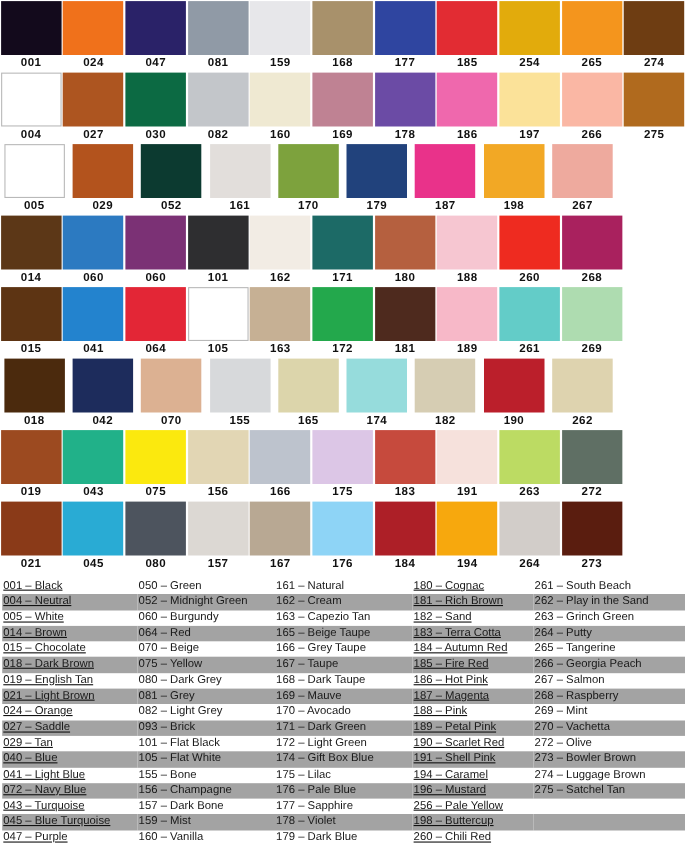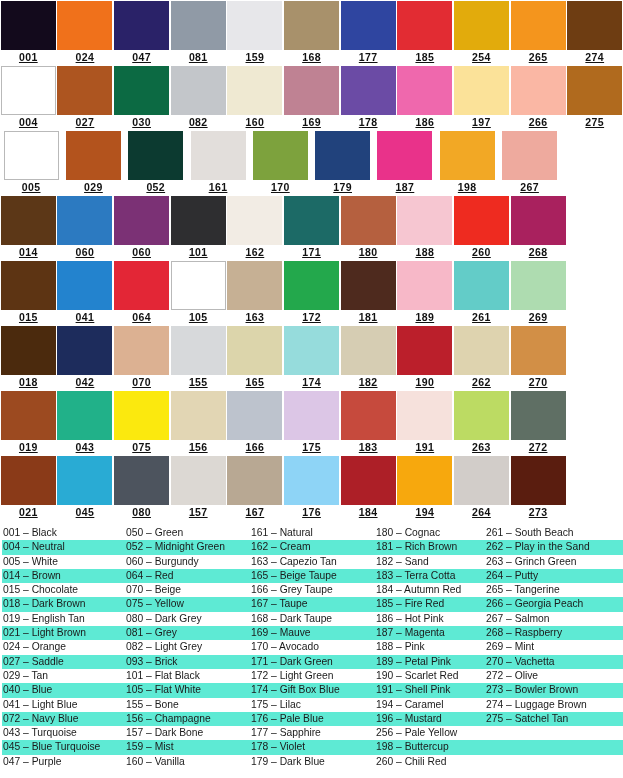--- a/index.html
+++ b/index.html
@@ -12,21 +12,20 @@
     position:relative;
     width:623px;
     padding:0;
     box-sizing:border-box;
   }
   .swatch-row{
     display:flex;
     width:623px;
     height:65px;
     box-sizing:border-box;
-    text-decoration:underline;
   }
   .swatch-cell{
     width:62.3px;
     height:65px;
     box-sizing:border-box;
     display:flex;
     flex-direction:column;
     align-items:center;
     justify-content:flex-start;
     background:#ffffff;
@@ -54,36 +53,36 @@
   }
   #legend{
     display:flex;
     width:623px;
     padding:6px 0 0 0;
     box-sizing:border-box;
   }
   .legend-col{
     box-sizing:border-box;
   }
-  .legend-col.c0{width:125px;padding-left:2px;}
+  .legend-col.c0{width:125px;padding-left:2px;text-decoration:underline;}
   .legend-col.c1{width:125px;}
   .legend-col.c2{width:125px;}
-  .legend-col.c3{width:110px;}
+  .legend-col.c3{width:110px;text-decoration:underline;}
   .legend-col.c4{width:138px;}
   .legend-entry{
     font-size:10.3px;
     line-height:14.3px;
     height:14.3px;
     white-space:nowrap;
     color:#1a1a1a;
     padding-left:1px;
     box-sizing:border-box;
   }
   .legend-entry.shaded{
-    background:#5eead4;
+    background:#a3a3a3;
   }
   .legend-entry.blank{
     color:transparent;
   }
 </style>
 </head>
 <body>
 
 <div id="swatch-grid">
     <div class="swatch-row">
@@ -341,24 +340,20 @@
         <div class="swatch-chip" title="Sand" style="background: rgb(214, 205, 179);"></div>
         <div class="swatch-code">182</div>
       </div>
       <div class="swatch-cell">
         <div class="swatch-chip" title="Scarlet Red" style="background: rgb(187, 31, 43);"></div>
         <div class="swatch-code">190</div>
       </div>
       <div class="swatch-cell">
         <div class="swatch-chip" title="Play in the Sand" style="background: rgb(222, 211, 175);"></div>
         <div class="swatch-code">262</div>
-      </div>
-      <div class="swatch-cell">
-        <div class="swatch-chip" title="Vachetta" style="background: rgb(210, 143, 70);"></div>
-        <div class="swatch-code">270</div>
       </div>
       <div class="swatch-cell">
         <div class="swatch-chip empty"></div>
         <div class="swatch-code"></div>
       </div>
     </div>
     <div class="swatch-row">
       <div class="swatch-cell">
         <div class="swatch-chip" title="English Tan" style="background: rgb(156, 74, 32);"></div>
         <div class="swatch-code">019</div>

